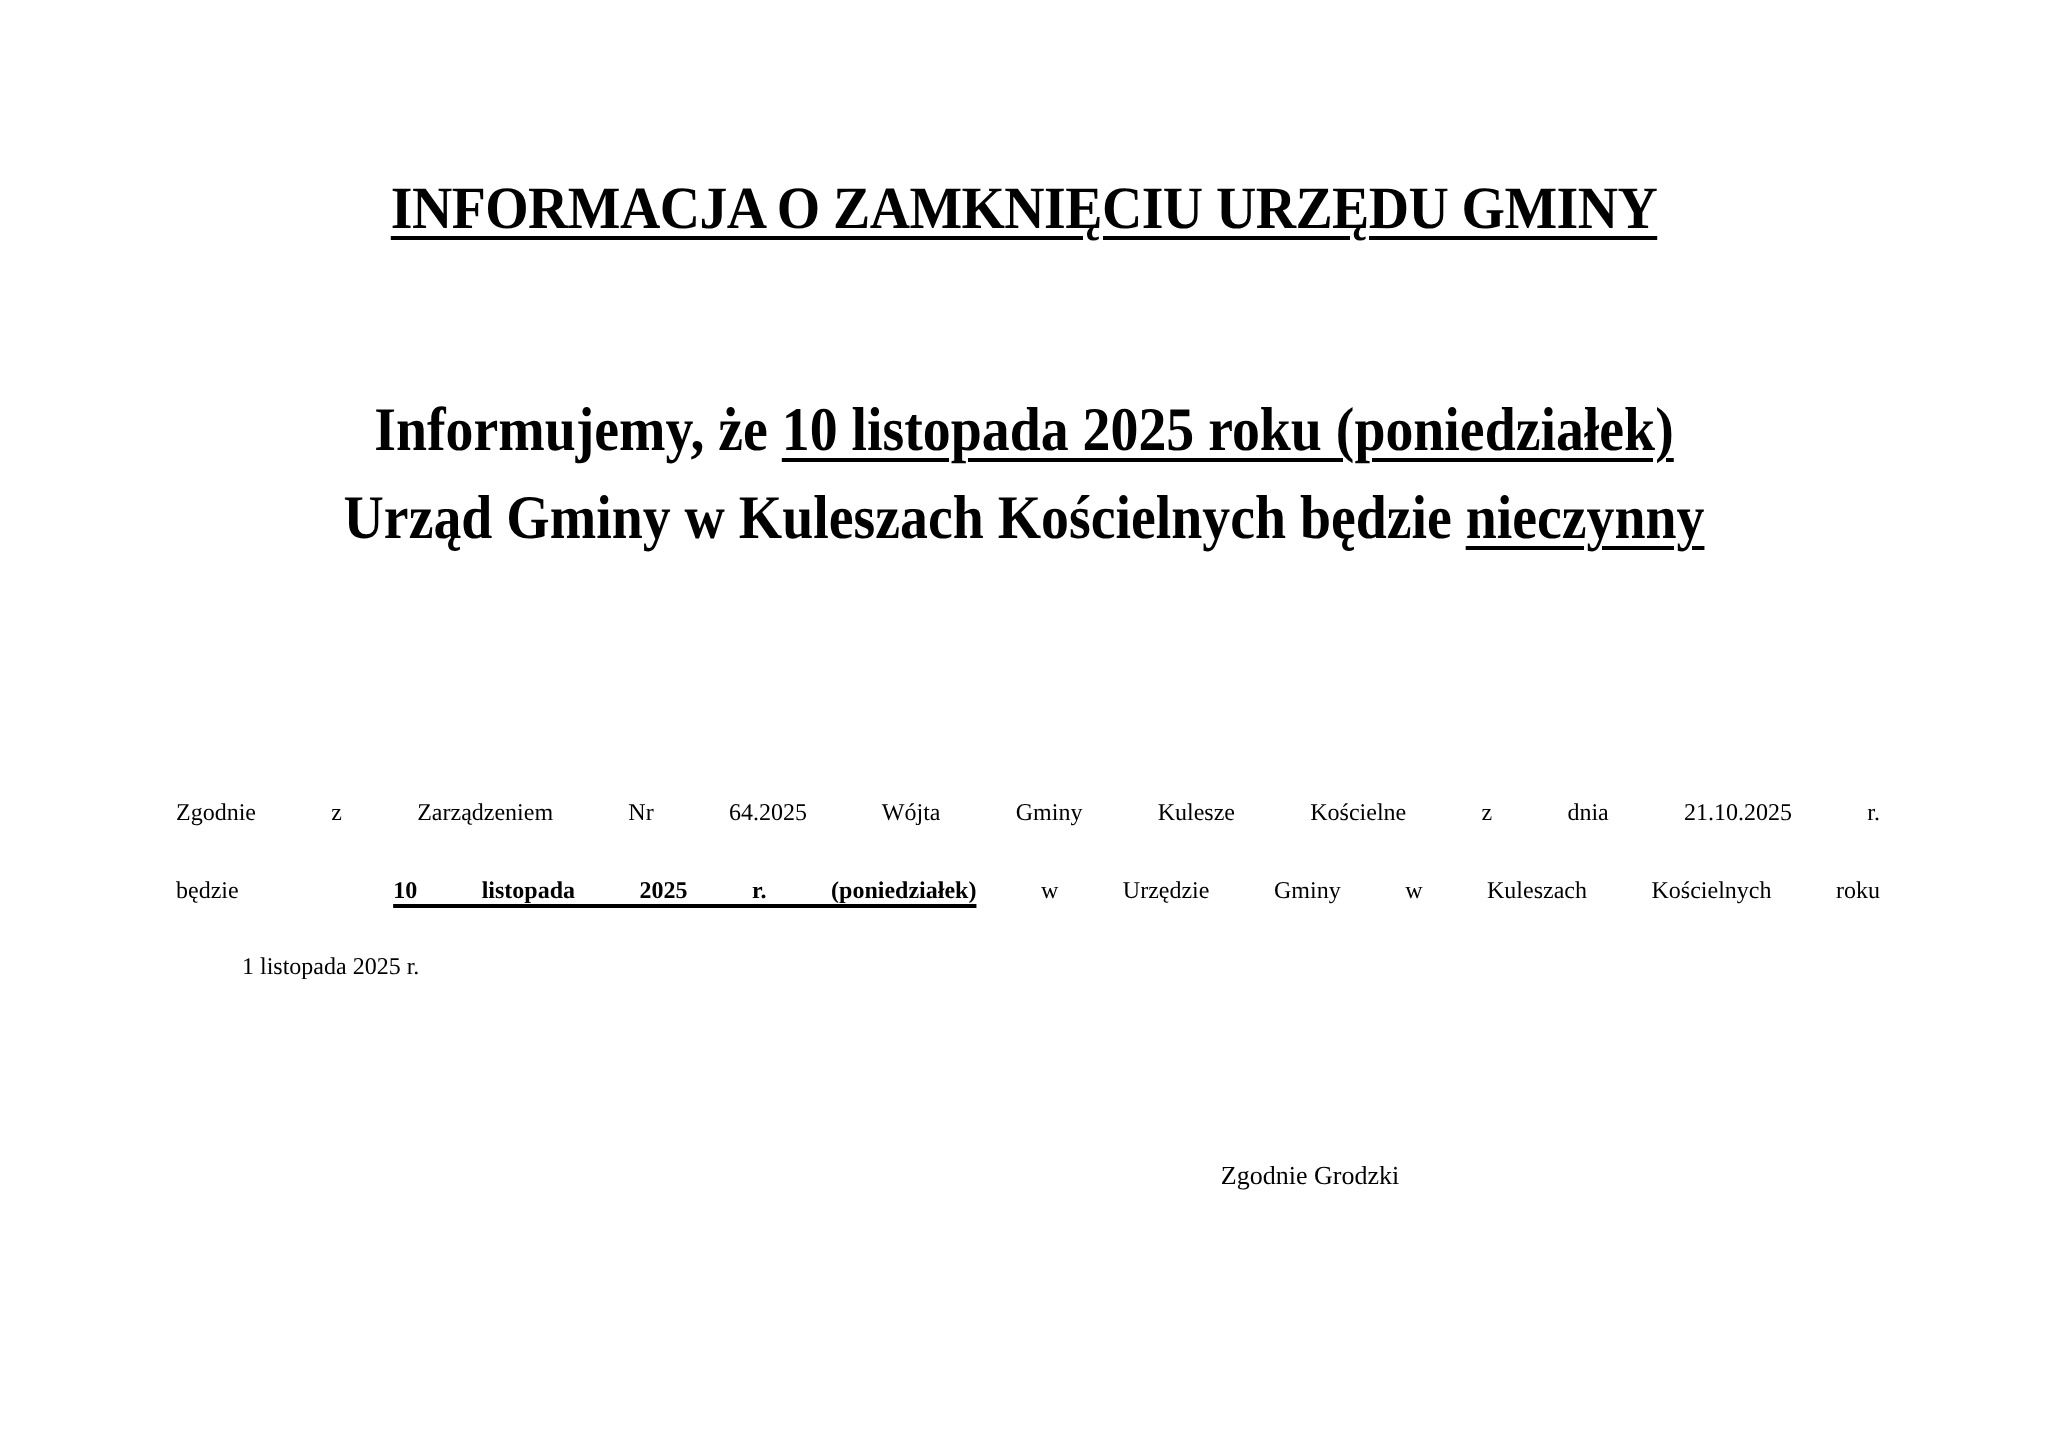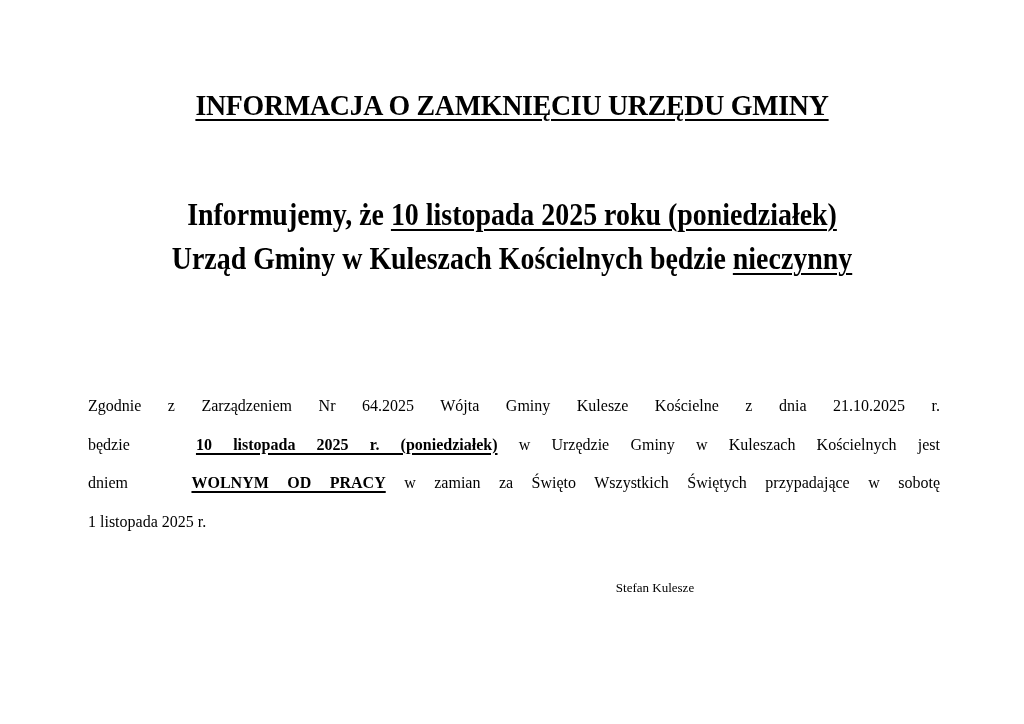--- a/index.html
+++ b/index.html
@@ -45,33 +45,34 @@
     .u {
       text-decoration: underline;
       text-decoration-thickness: 2px;
       text-underline-offset: 4px;
     }
     .body-text {
       position: absolute;
       top: 387px;
       left: 88px;
       width: 852px;
-      font-size: 16px;
+      font-size: 12px;
       line-height: 38.5px;
       text-align: justify;
     }
     .body-text .line {
       display: block;
       text-align: justify;
       text-align-last: justify;
       white-space: nowrap;
       height: 38.5px;
     }
     .body-text .line.last {
       text-align-last: left;
+      margin-left: 33px;
     }
     .bu {
       font-weight: bold;
       text-decoration: underline;
       text-decoration-thickness: 2px;
       text-underline-offset: 3px;
       margin-left: 45px;
     }
     .signature {
       position: absolute;
@@ -94,20 +95,19 @@
   <div>
     <span>Informujemy, że </span><span class="u">10 listopada 2025 roku (poniedziałek)</span>
   </div>
   <div>
     <span>Urząd Gminy w Kuleszach Kościelnych będzie </span><span class="u">nieczynny</span>
   </div>
 </div>
 
 <div class="body-text">
   <span class="line">Zgodnie z Zarządzeniem  Nr 64.2025  Wójta Gminy Kulesze Kościelne z dnia 21.10.2025 r.</span>
-  <span class="line"><span>będzie </span><span class="bu">10 listopada 2025 r. (poniedziałek)</span><span> w Urzędzie Gminy w Kuleszach Kościelnych jest</span></span>
-  <span class="line"><span>dniem </span><span class="bu">WOLNYM OD PRACY</span><span> w zamian za Święto Wszystkich Świętych przypadające w sobotę</span></span>
+  <span class="line"><span>będzie </span><span class="bu">10 listopada 2025 r. (poniedziałek)</span><span> w Urzędzie Gminy w Kuleszach Kościelnych roku</span></span>
   <span class="line last">1 listopada 2025 r.</span>
 </div>
 
 <div class="signature">
-  <div>Stefan Kulesze</div>
+  <div>Zgodnie Grodzki</div>
 </div>
 
 </body></html>

